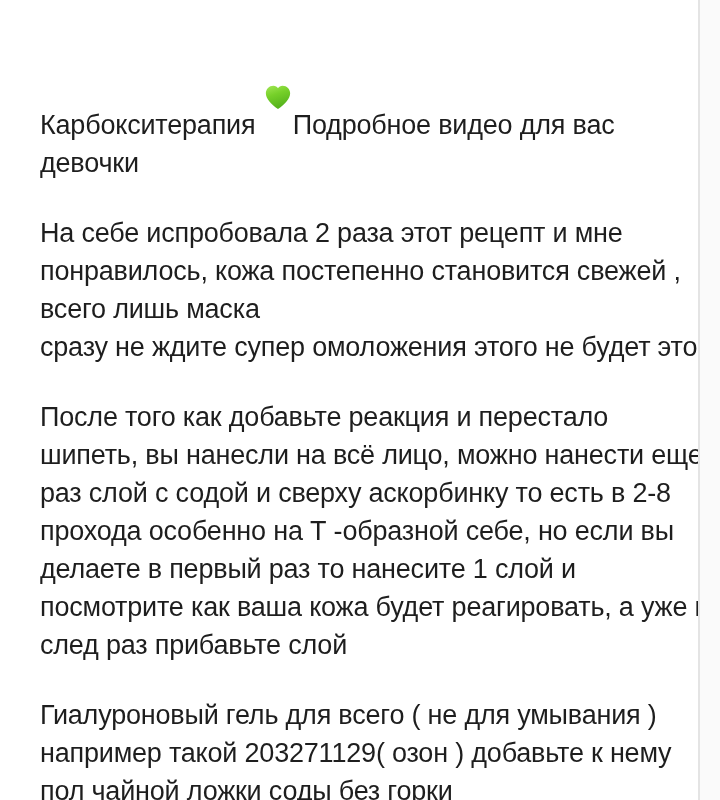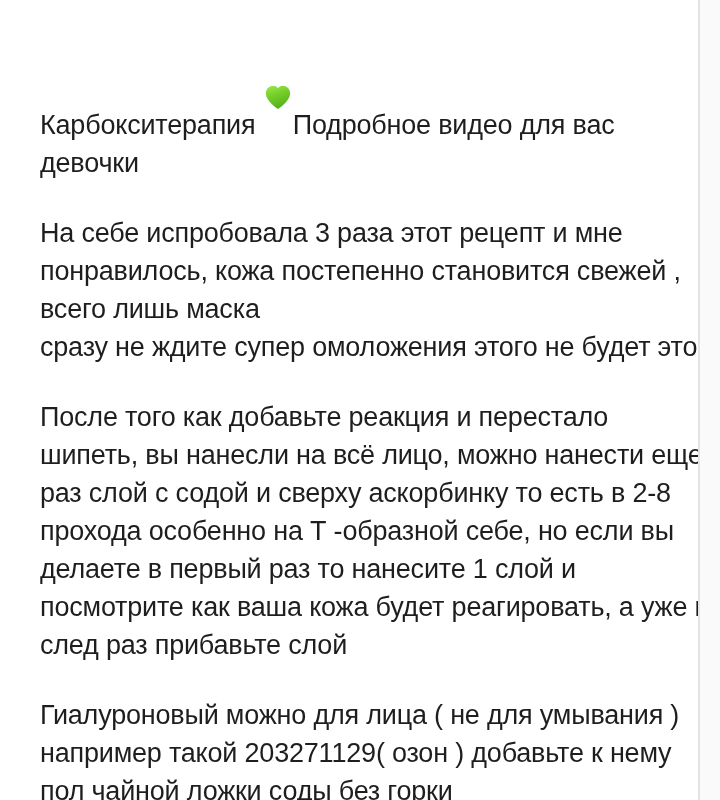--- a/index.html
+++ b/index.html
@@ -68,34 +68,34 @@
         <stop offset="0.45" class="stop-mid" stop-color="#76d029"></stop>
         <stop offset="1" class="stop-bottom" stop-color="#55b21c"></stop>
       </linearGradient>
     </defs>
     <path d="M16,28.8 C8.1,23.2 2.6,17.2 2.6,11.3 C2.6,6.6 6.3,2.9 10.9,2.9 C13.1,2.9 15.1,4.1 16,5.9 C16.9,4.1 18.9,2.9 21.1,2.9 C25.7,2.9 29.4,6.6 29.4,11.3 C29.4,17.2 23.9,23.2 16,28.8 Z" fill="url(#heart-grad)"></path>
   </svg>
 </span>Подробное видео для вас</div>
       <div class="line">девочки</div>
     </div>
     <div class="paragraph">
-      <div class="line">На себе испробовала 3 раза этот рецепт и мне</div>
+      <div class="line">На себе испробовала 2 раза этот рецепт и мне</div>
       <div class="line">понравилось, кожа постепенно становится свежей ,</div>
       <div class="line">всего лишь маска</div>
       <div class="line">сразу не ждите супер омоложения этого не будет это</div>
     </div>
     <div class="paragraph">
       <div class="line">После того как добавьте реакция и перестало</div>
       <div class="line">шипеть, вы нанесли на всё лицо, можно нанести еще</div>
       <div class="line">раз слой с содой и сверху аскорбинку то есть в 2-8</div>
       <div class="line">прохода особенно на Т -образной себе, но если вы</div>
       <div class="line">делаете в первый раз то нанесите 1 слой и</div>
       <div class="line">посмотрите как ваша кожа будет реагировать, а уже в</div>
       <div class="line">след раз прибавьте слой</div>
     </div>
     <div class="paragraph">
-      <div class="line">Гиалуроновый можно для лица ( не для умывания )</div>
+      <div class="line">Гиалуроновый гель для всего ( не для умывания )</div>
       <div class="line">например такой 203271129( озон ) добавьте к нему</div>
       <div class="line">пол чайной ложки соды без горки</div>
     </div>
   </div>
 <div class="divider" style="background: rgb(228, 228, 228);"></div>
 <div class="right-strip" style="background: rgb(250, 250, 250);"></div>
 
 </body></html>

